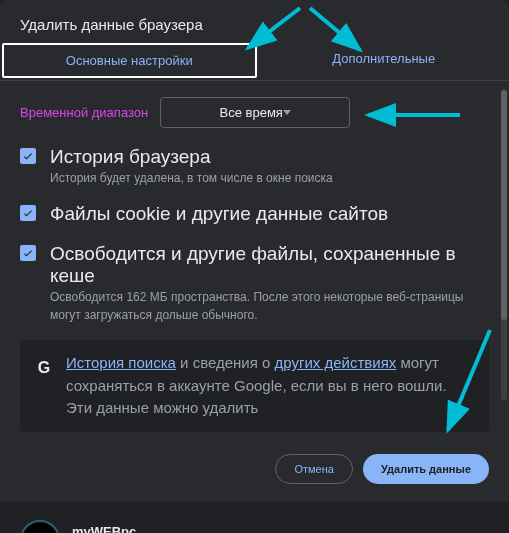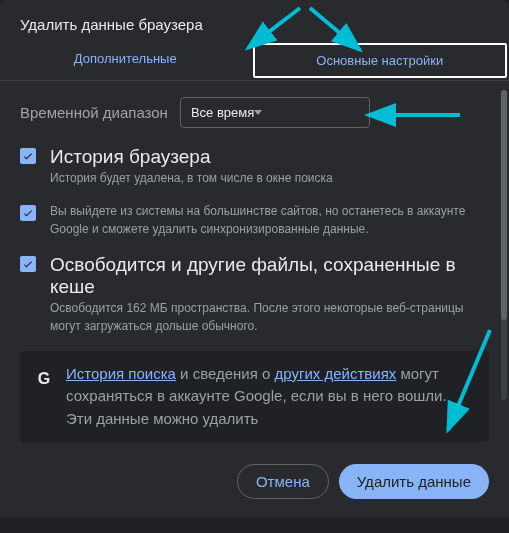--- a/index.html
+++ b/index.html
@@ -47,28 +47,28 @@
   .body {
     padding: 16px 20px 8px 20px;
     position: relative;
   }
   .range-row {
     display: flex;
     align-items: center;
     gap: 12px;
     margin-bottom: 18px;
   }
-  .range-label { color: #a3a3a3; font-size: 15px; }
+  .range-label { color: #d946ef; font-size: 13px; }
   .select {
     flex: 0 0 190px;
     border: 1px solid #5f6368;
     border-radius: 4px;
     padding: 7px 10px;
     display: flex;
-    justify-content: flex-start;
+    justify-content: center;
     align-items: center;
     color: #e8eaed;
     cursor: pointer;
     background: #292a2d;
   }
   .select .arrow {
     width: 0; height: 0;
     border-left: 4px solid transparent;
     border-right: 4px solid transparent;
     border-top: 5px solid #9aa0a6;
@@ -129,33 +129,33 @@
   }
   .actions {
     display: flex;
     justify-content: flex-end;
     gap: 10px;
     padding: 14px 20px 18px;
   }
   .btn {
     padding: 8px 18px;
     border-radius: 18px;
-    font-size: 15px;
+    font-size: 11px;
     cursor: pointer;
     border: none;
   }
   .btn.cancel {
     background: transparent;
     border: 1px solid #5f6368;
     color: #8ab4f8;
   }
   .btn.primary {
     background: #8ab4f8;
     color: #202124;
-    font-weight: 400;
+    font-weight: 700;
   }
   .scrollbar {
     position: absolute;
     right: 2px;
     top: 90px;
     width: 6px;
     height: 310px;
     background: #3c4043;
     border-radius: 3px;
   }
@@ -206,22 +206,22 @@
   
   .arrow-svg { position: absolute; pointer-events: none; }
 </style>
 </head>
 <body>
 
 <div class="dialog">
   <div class="title">Удалить данные браузера</div>
 
   <div class="tabs">
+    <div class="tab active">Основные настройки</div>
     <div class="tab alt">Дополнительные</div>
-    <div class="tab active">Основные настройки</div>
   </div>
 
   <div class="body">
     <div class="range-row">
       <span class="range-label">Временной диапазон</span>
       <div class="select">
         <span>Все время</span>
         <span class="arrow"></span>
       </div>
     </div>
@@ -238,21 +238,21 @@
       </div>
     </div>
 
     <div class="opt">
       <div class="checkbox">
         <svg viewBox="0 0 24 24">
             <path fill="#202124" d="M9 16.2l-3.5-3.5L4 14.2 9 19.2 20 8.2l-1.5-1.5z"></path>
           </svg>
       </div>
       <div class="opt-text">
-        <div class="opt-sub">Вы выйдете из системы на большинстве сайтов, но останетесь в аккаунте Google и сможете удалить синхронизированные данные.</div>
+        <div class="opt-title">Файлы cookie и другие данные сайтов</div>
       </div>
     </div>
 
     <div class="opt">
       <div class="checkbox">
         <svg viewBox="0 0 24 24">
             <path fill="#202124" d="M9 16.2l-3.5-3.5L4 14.2 9 19.2 20 8.2l-1.5-1.5z"></path>
           </svg>
       </div>
       <div class="opt-text">

